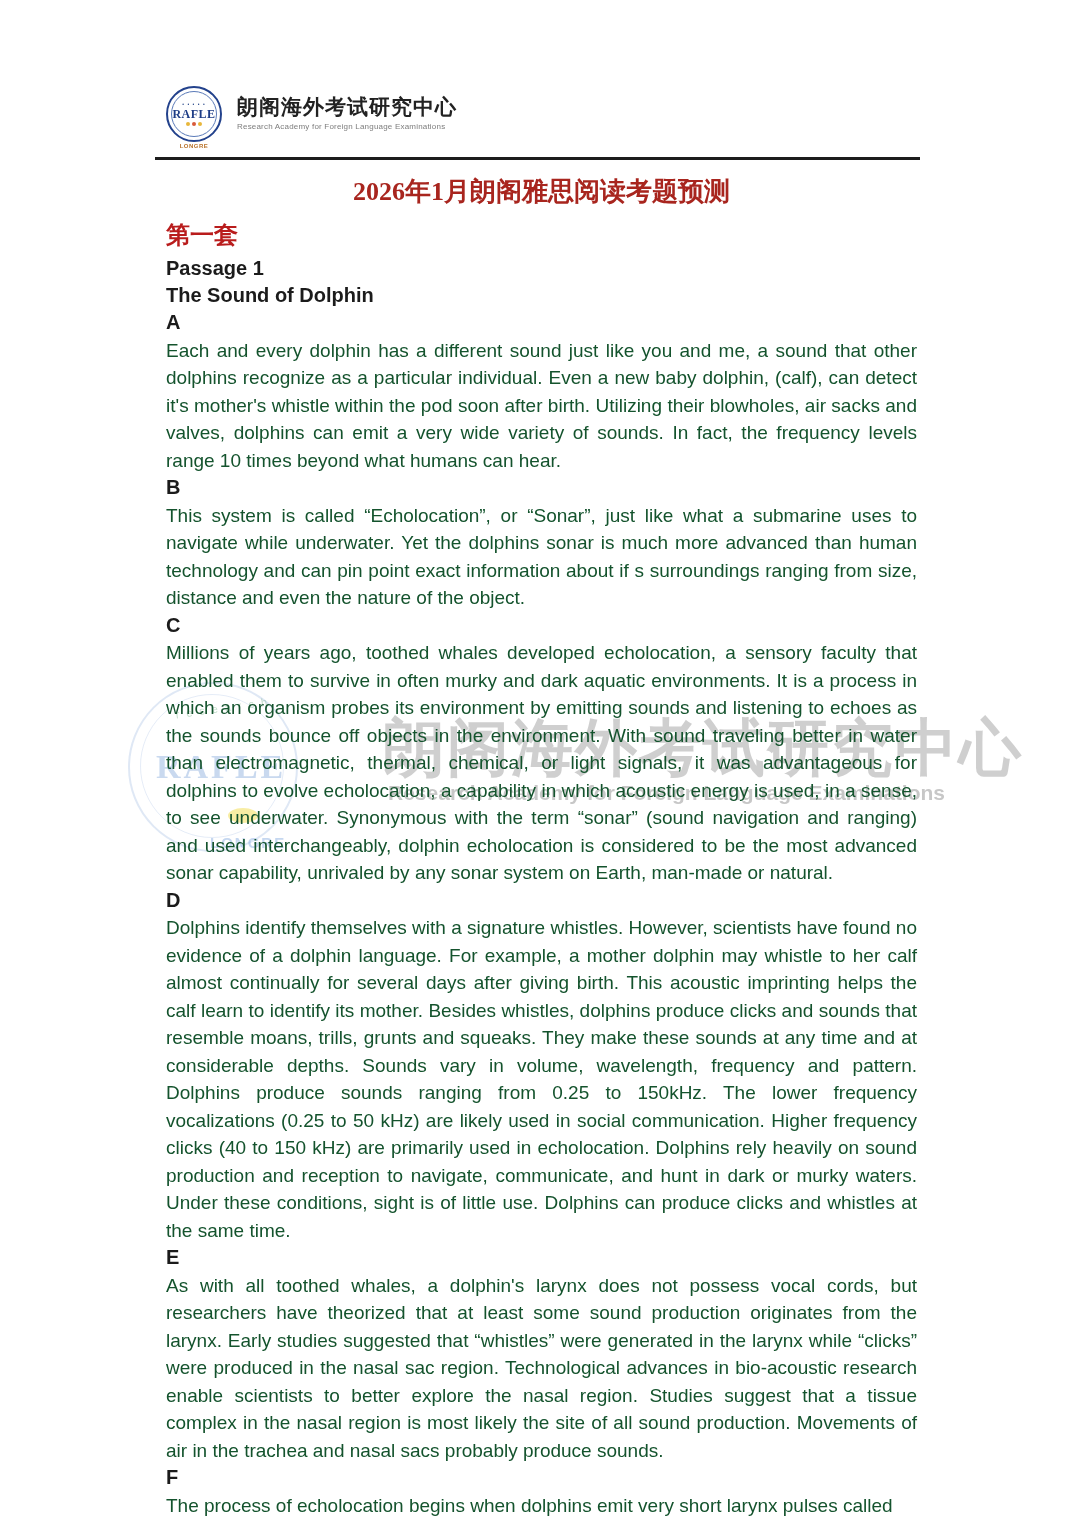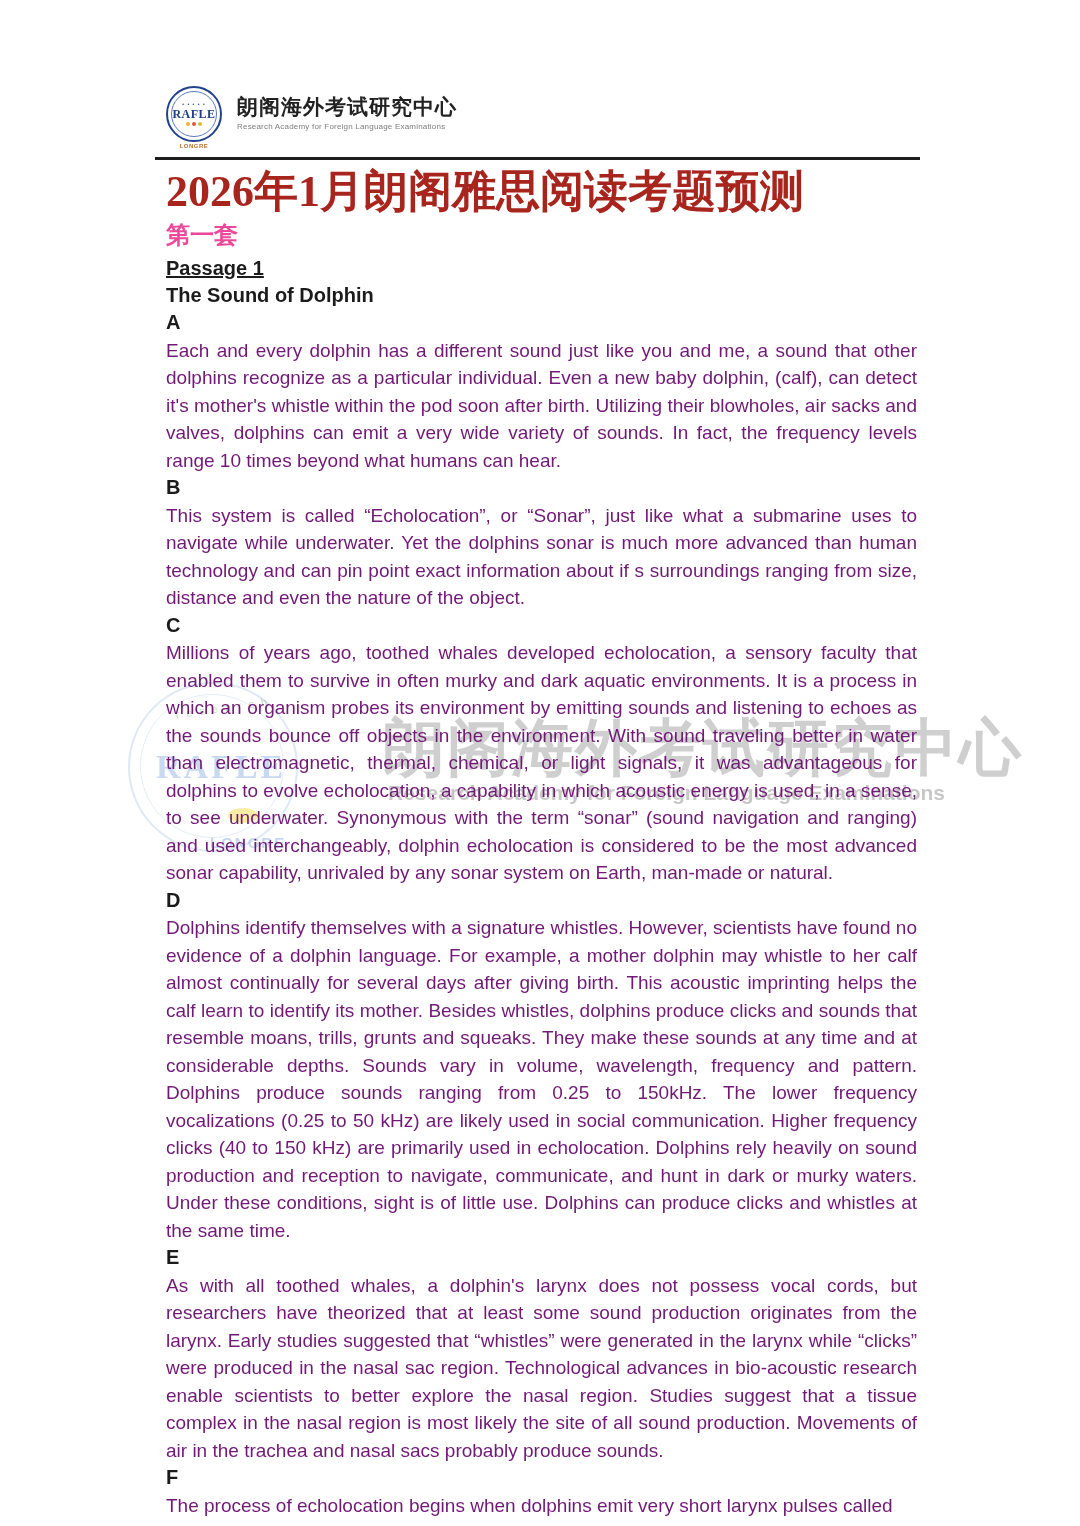--- a/index.html
+++ b/index.html
@@ -80,33 +80,34 @@
     font-size:6px;color:#b8722a;letter-spacing:.5px;font-weight:700;
   }
   .org-block{padding-top:9px;}
   .org-cn{font-size:21px;font-weight:700;color:#222;letter-spacing:1px;line-height:23px;}
   .org-en{font-size:8px;color:#7d7d7d;margin-top:4px;letter-spacing:.2px;}
   .rule{
     border:none;border-top:3px solid #1d1d1d;
     margin:5px -3px 0 -11px;
   }
   .doc-title{
+    text-align:center;
     font-family:"Liberation Serif","DejaVu Serif",serif;
-    font-size:44px;font-weight:700;line-height:45px;
+    font-size:26px;font-weight:700;line-height:45px;
     margin-top:9px;
   }
   .set-label{
     font-family:"Liberation Serif","DejaVu Serif",serif;
     font-size:24px;font-weight:700;line-height:29px;margin-top:7px;
   }
-  .passage-label{font-size:20px;font-weight:700;line-height:27px;margin-top:5px;text-decoration:underline;}
+  .passage-label{font-size:20px;font-weight:700;line-height:27px;margin-top:5px;}
   .passage-title{text-align:left;font-size:20px;font-weight:700;line-height:27px;}
   .sec-letter{font-size:20px;font-weight:700;line-height:27.5px;}
   .sec-text{
-    font-size:19px;line-height:27.5px;color:#701a75;
+    font-size:19px;line-height:27.5px;color:#14532d;
     text-align:justify;text-align-last:left;
   }
 </style>
 </head>
 <body>
 
 <div class="page">
 
   <div class="wm-layer">
     <div class="wm-circle"></div>
@@ -135,21 +136,21 @@
       <div class="org-block">
         <div class="org-cn">朗阁海外考试研究中心</div>
         <div class="org-en">Research Academy for Foreign Language Examinations</div>
       </div>
     </div>
 
     <hr class="rule">
 
     <div class="doc-title" style="color:#a8251e;">2026年1月朗阁雅思阅读考题预测</div>
 
-    <div class="set-label" style="color:#ec4899;">第一套</div>
+    <div class="set-label" style="color:#b91c1c;">第一套</div>
 
     <div class="passage-label">Passage 1</div>
 
     <div class="passage-title">The Sound of Dolphin</div>
 
     <div>
       <div class="sec-letter">A</div>
       <div class="sec-text">Each and every dolphin has a different sound just like you and me, a sound that other dolphins recognize as a particular individual. Even a new baby dolphin, (calf), can detect it's mother's whistle within the pod soon after birth. Utilizing their blowholes, air sacks and valves, dolphins can emit a very wide variety of sounds. In fact, the frequency levels range 10 times beyond what humans can hear.</div>
     </div>
 

